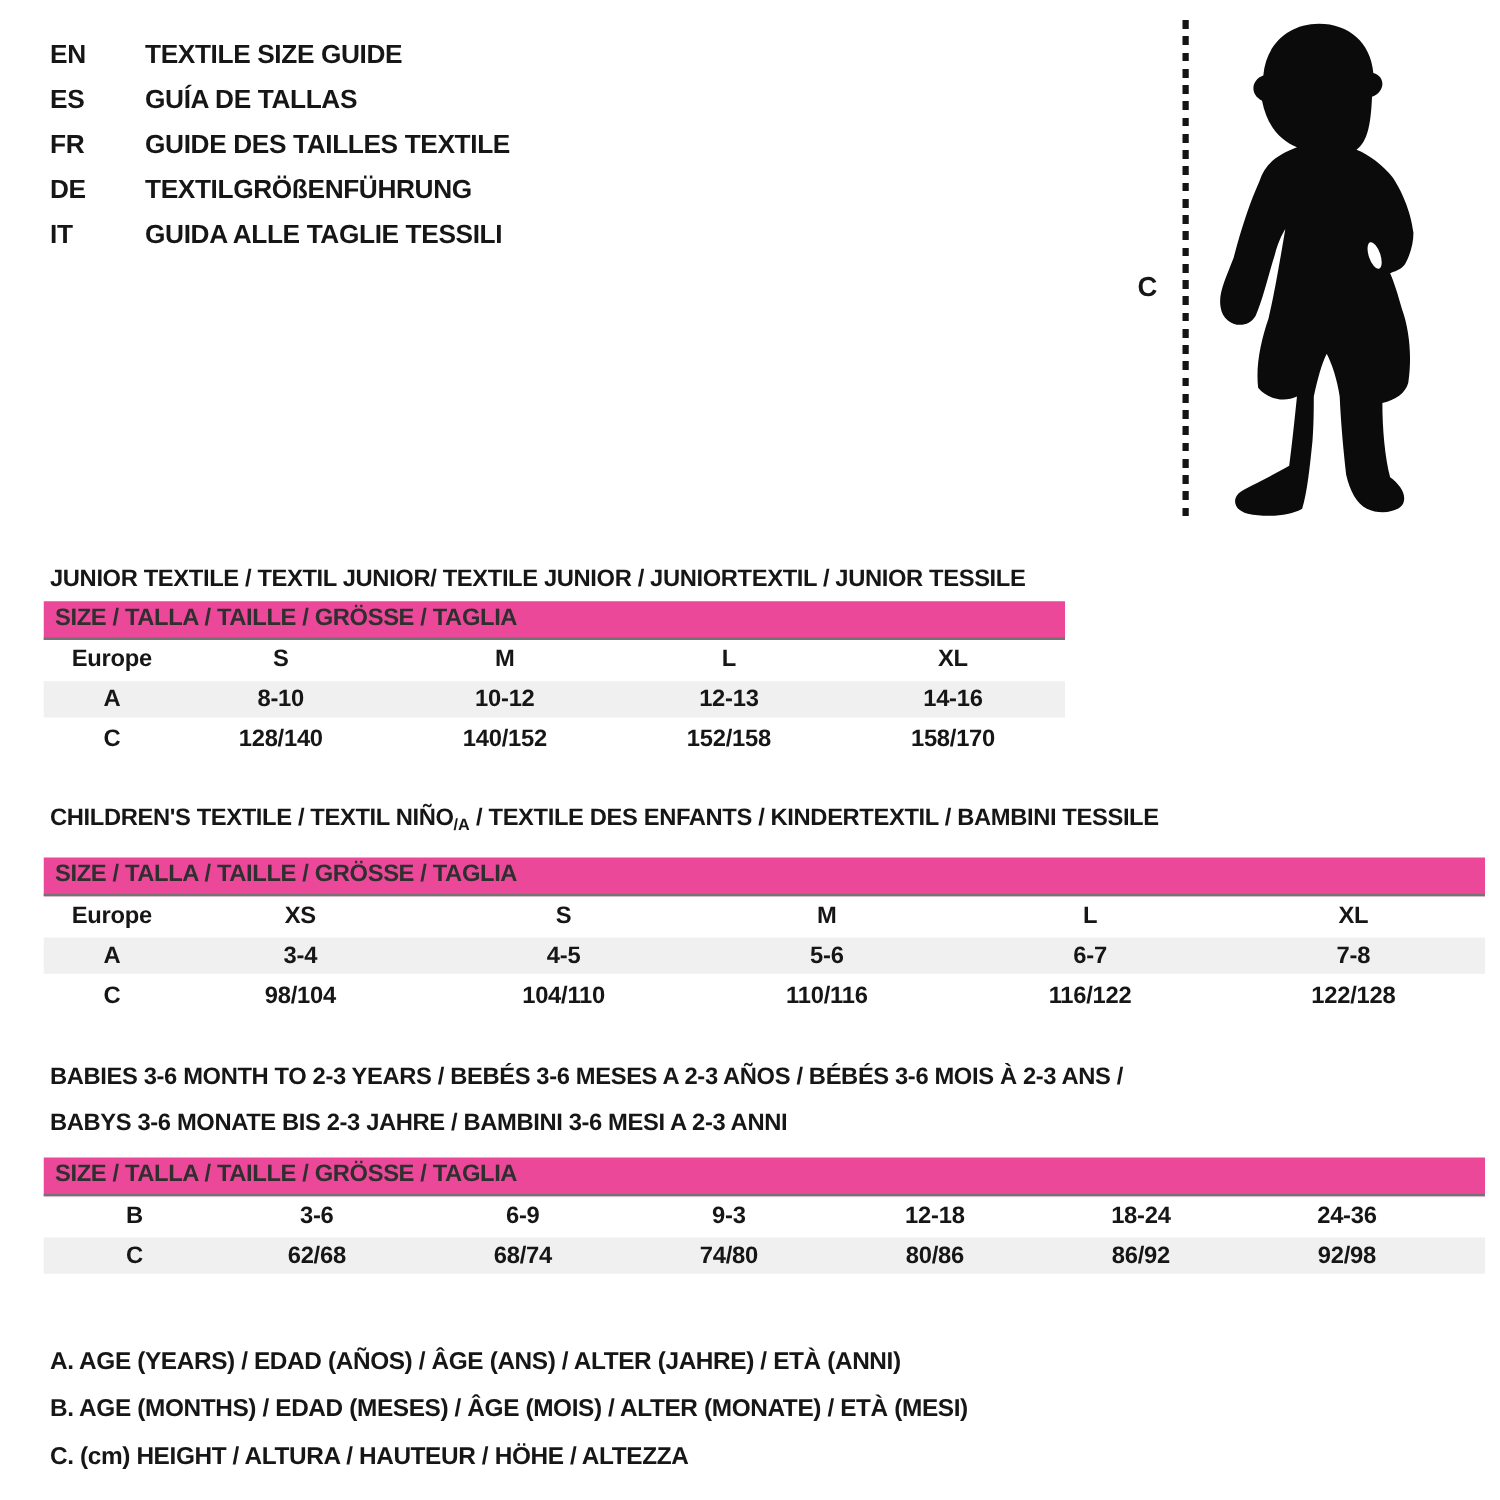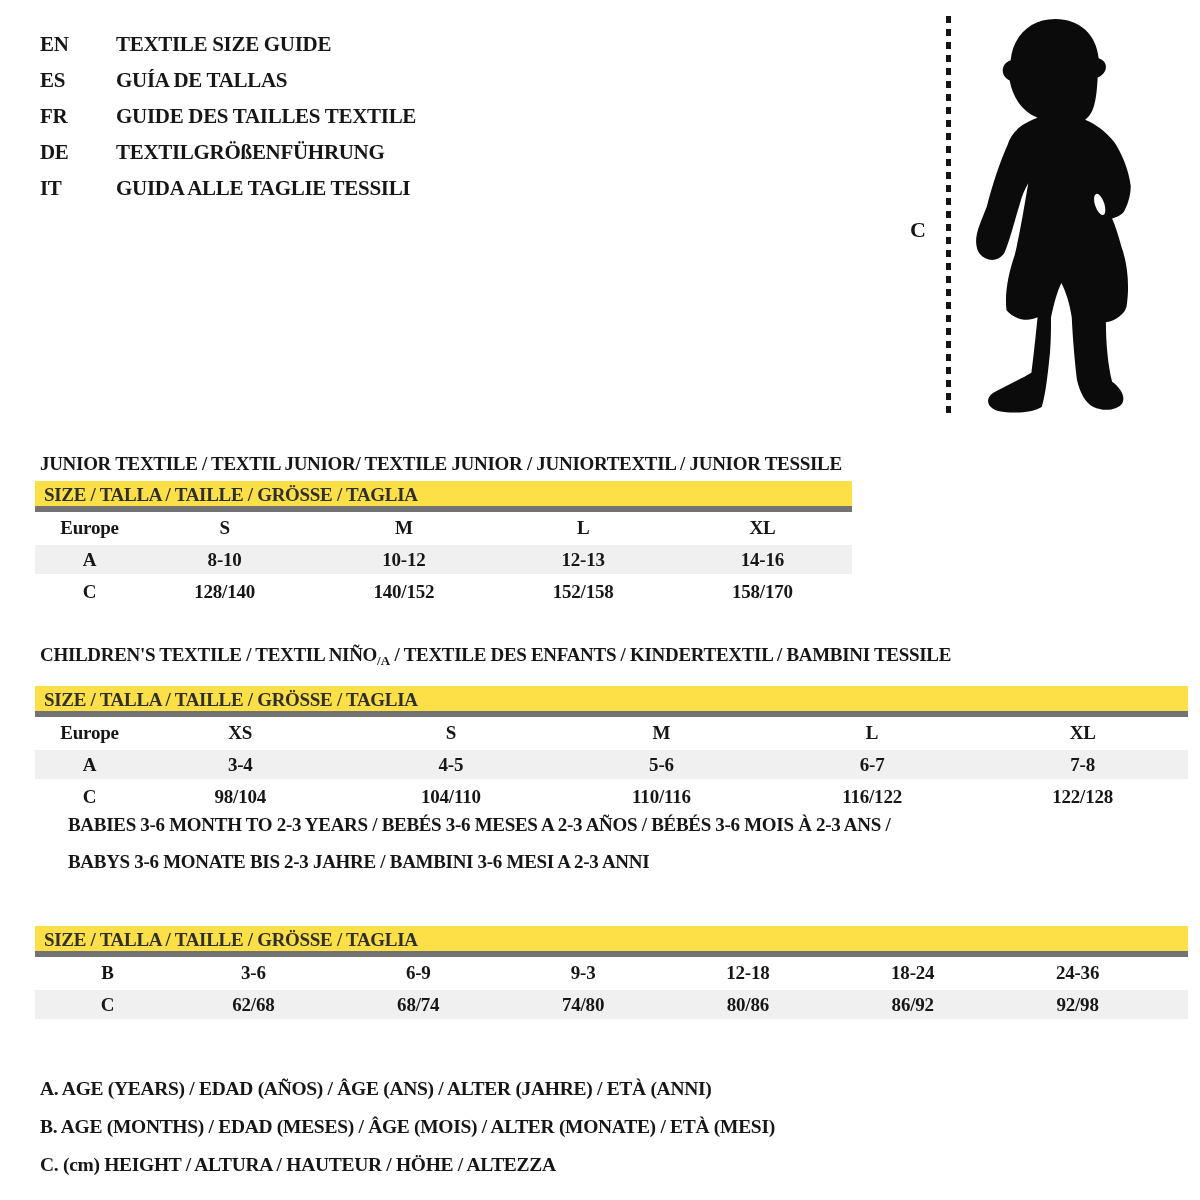--- a/index.html
+++ b/index.html
@@ -1,44 +1,44 @@
 <!DOCTYPE html>
 <html><head>
 <meta charset="utf-8">
 <style>
   html,body{margin:0;padding:0;background:#fff;}
   .page{position:relative;width:1200px;height:1200px;background:#ffffff;overflow:hidden;
-        font-family:Liberation Serif, serif;font-weight:bold;color:#161616;}
+        font-family:Liberation Sans, sans-serif;font-weight:bold;color:#161616;}
 
   
   .lang-list{position:absolute;left:40px;top:26px;}
   .lang-row{display:flex;height:36px;align-items:center;font-size:21px;letter-spacing:-0.3px;}
   .lang-code{width:76px;}
   .lang-label{white-space:nowrap;}
 
   
   .fig-c-label{position:absolute;left:910px;top:217px;font-size:22px;}
   .dash-line{position:absolute;left:946px;top:16px;width:5px;height:402px;
              background:repeating-linear-gradient(to bottom,#141414 0 7px,rgba(0,0,0,0) 7px 13px);}
   .toddler{position:absolute;left:962px;top:13px;width:176px;height:403px;}
 
   
   .sec-title{position:absolute;left:40px;font-size:19px;letter-spacing:-0.3px;white-space:nowrap;}
   .t-junior{top:437px;margin-top:16px;}
   .t-children{top:644px;}
-  .t-babies{top:806px;line-height:37px;margin-left:28px;}
+  .t-babies{top:843px;line-height:37px;}
   .nino-sub{font-size:13px;vertical-align:-4px;letter-spacing:0;}
 
   
   .stable{position:absolute;left:35px;}
   .tbl-junior{top:481px;width:817px;}
   .tbl-children{top:686px;width:1153px;}
   .tbl-babies{top:926px;width:1153px;}
-  .hbar{height:31px;line-height:28px;background:#fde047;color:#2f2f2f;padding-left:9px;
-        font-size:19px;letter-spacing:-0.3px;border-bottom:6px solid #737373;box-sizing:border-box;}
+  .hbar{height:31px;line-height:28px;background:#ec4899;color:#2f2f2f;padding-left:9px;
+        font-size:19px;letter-spacing:-0.3px;border-bottom:2px solid #737373;box-sizing:border-box;}
   .trow{display:flex;height:31px;line-height:31px;font-size:19px;letter-spacing:-0.2px;}
   .trow.stripe{background:#f0f0f0;height:29px;line-height:29px;margin:2px 0;}
   .tlabel{padding-left:9px;box-sizing:border-box;text-align:center;}
   .tbl-junior .tlabel,.tbl-children .tlabel{width:100px;}
   .tbl-babies .tlabel{width:136px;}
   .tbl-babies .trow{padding-right:28px;}
   .tcell{flex:1;text-align:center;}
 
   
   .legend{position:absolute;left:40px;top:1070px;}

